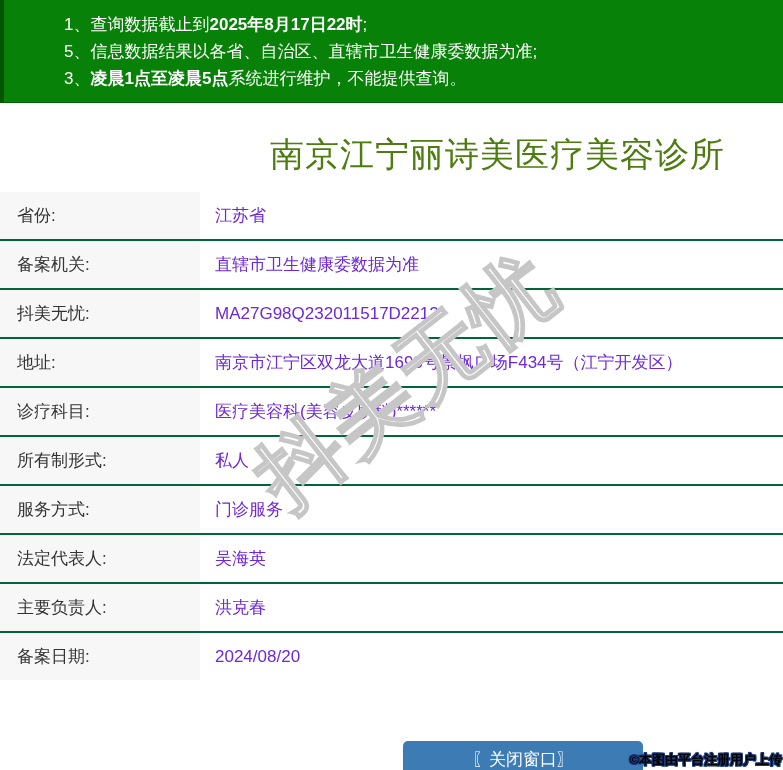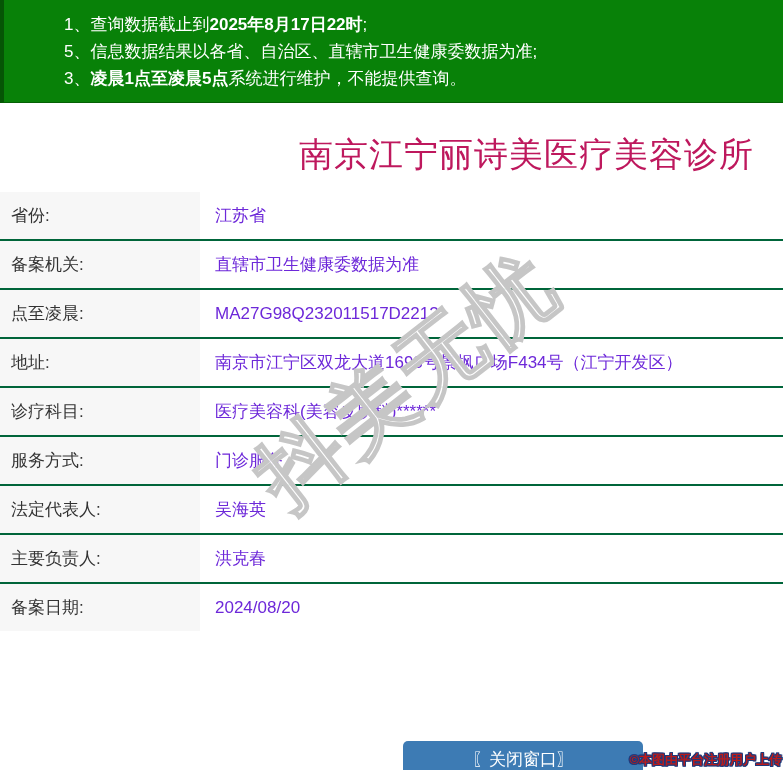--- a/index.html
+++ b/index.html
@@ -19,41 +19,41 @@
     color:#ffffff;
     padding:11px 10px 0 60px;
     font-size:17px;
     line-height:27px;
   }
   .notice-line { white-space:nowrap; }
   .notice-line b { font-weight:bold; }
   
   .title {
     margin:31px 0 0 270px;
-    text-align:center;
+    text-align:left;
     font-size:34px;
     line-height:40px;
     font-weight:400;
-    color:#be185d;
+    color:#4d7c0f;
     letter-spacing:1px;
     white-space:nowrap;
   }
   
   .info-table { margin-top:18px; }
   .row {
     display:flex;
     height:47px;
     border-bottom:2px solid #00653a;
   }
   .row:last-child { border-bottom:none;text-align:right; }
   .cell-label {
     box-sizing:border-box;
     width:200px;
     background:#f7f7f7;
-    padding-left:11px;
+    padding-left:17px;
     display:flex; align-items:center;
     font-size:17px; color:#333;
   }
   .cell-value {
     box-sizing:border-box;
     flex:1;
     padding-left:15px;
     display:flex; align-items:center;
     font-size:17px; color:#6d28d9;
     white-space:nowrap;
@@ -89,21 +89,21 @@
     box-sizing:border-box;
     cursor:pointer;
     z-index:6;
   }
   
   .credit {
     position:absolute;
     right:1px; bottom:1px;
     font-size:13px;
     font-weight:bold;
-    color:#b91c1c;
+    color:#000000;
     white-space:nowrap;
     text-shadow:
       -1px -1px 0 #1d3a7c, 1px -1px 0 #1d3a7c,
       -1px  1px 0 #1d3a7c, 1px  1px 0 #1d3a7c,
       0 -1px 0 #1d3a7c, 0 1px 0 #1d3a7c,
       -1px 0 0 #1d3a7c, 1px 0 0 #1d3a7c;
     z-index:7;
   }
 </style>
 </head>
@@ -122,30 +122,34 @@
   <div class="info-table">
     <div class="row">
       <div class="cell-label">省份:</div>
       <div class="cell-value">江苏省</div>
     </div>
     <div class="row">
       <div class="cell-label">备案机关:</div>
       <div class="cell-value">直辖市卫生健康委数据为准</div>
     </div>
     <div class="row">
-      <div class="cell-label">点至凌晨:</div>
+      <div class="cell-label">抖美无忧:</div>
       <div class="cell-value">MA27G98Q232011517D2212</div>
     </div>
     <div class="row">
       <div class="cell-label">地址:</div>
       <div class="cell-value">南京市江宁区双龙大道1698号景枫广场F434号（江宁开发区）</div>
     </div>
     <div class="row">
       <div class="cell-label">诊疗科目:</div>
       <div class="cell-value">医疗美容科(美容皮肤科)******</div>
+    </div>
+    <div class="row">
+      <div class="cell-label">所有制形式:</div>
+      <div class="cell-value">私人</div>
     </div>
     <div class="row">
       <div class="cell-label">服务方式:</div>
       <div class="cell-value">门诊服务</div>
     </div>
     <div class="row">
       <div class="cell-label">法定代表人:</div>
       <div class="cell-value">吴海英</div>
     </div>
     <div class="row">

